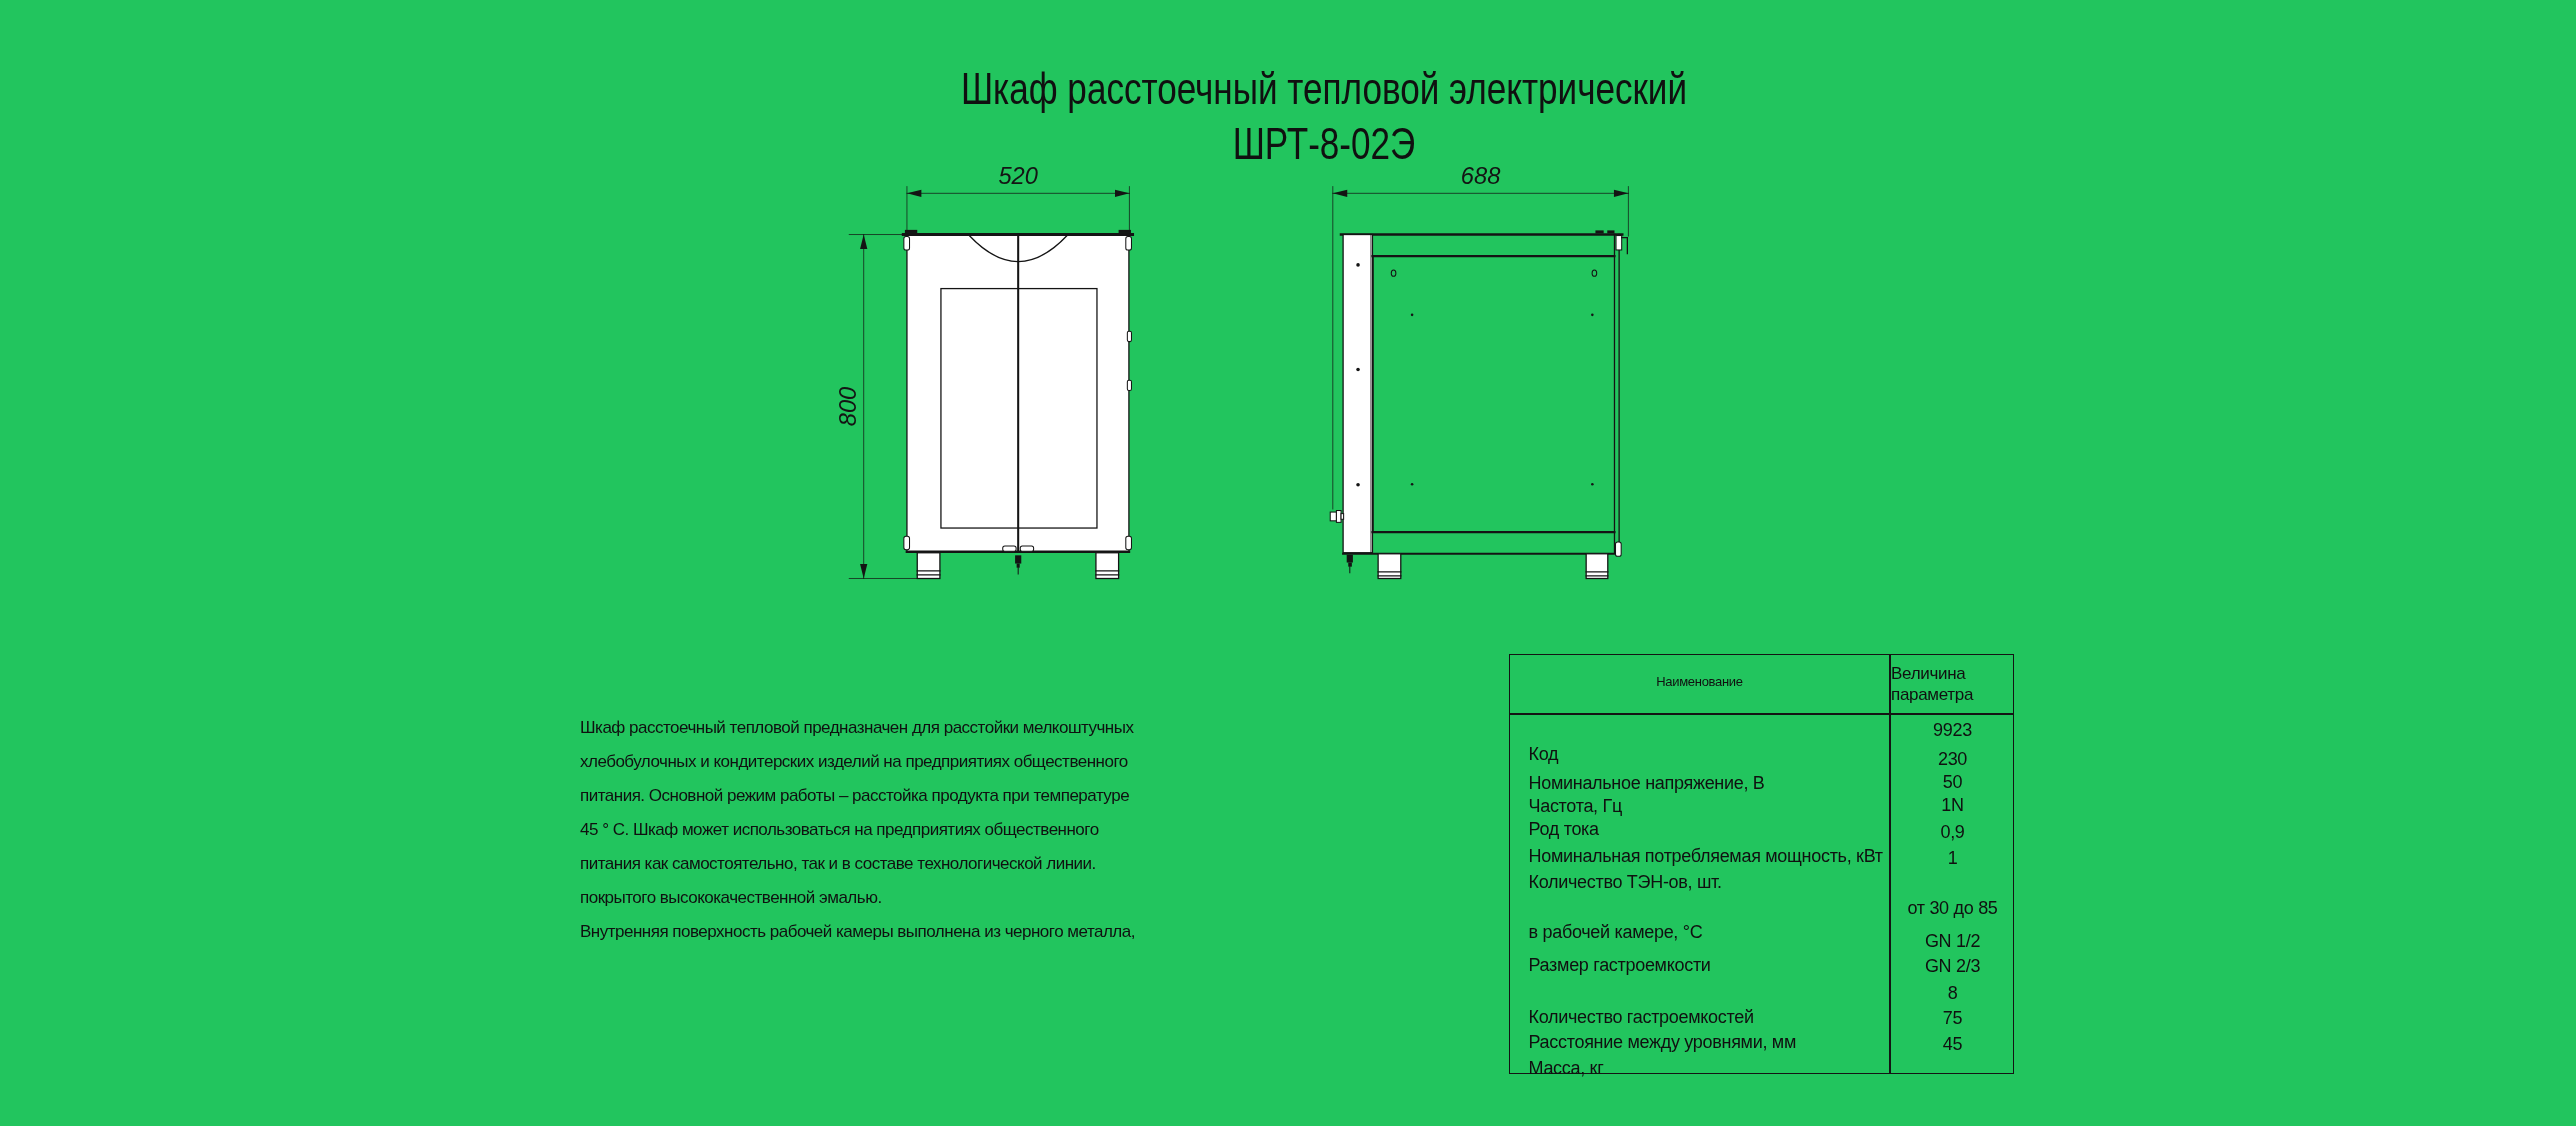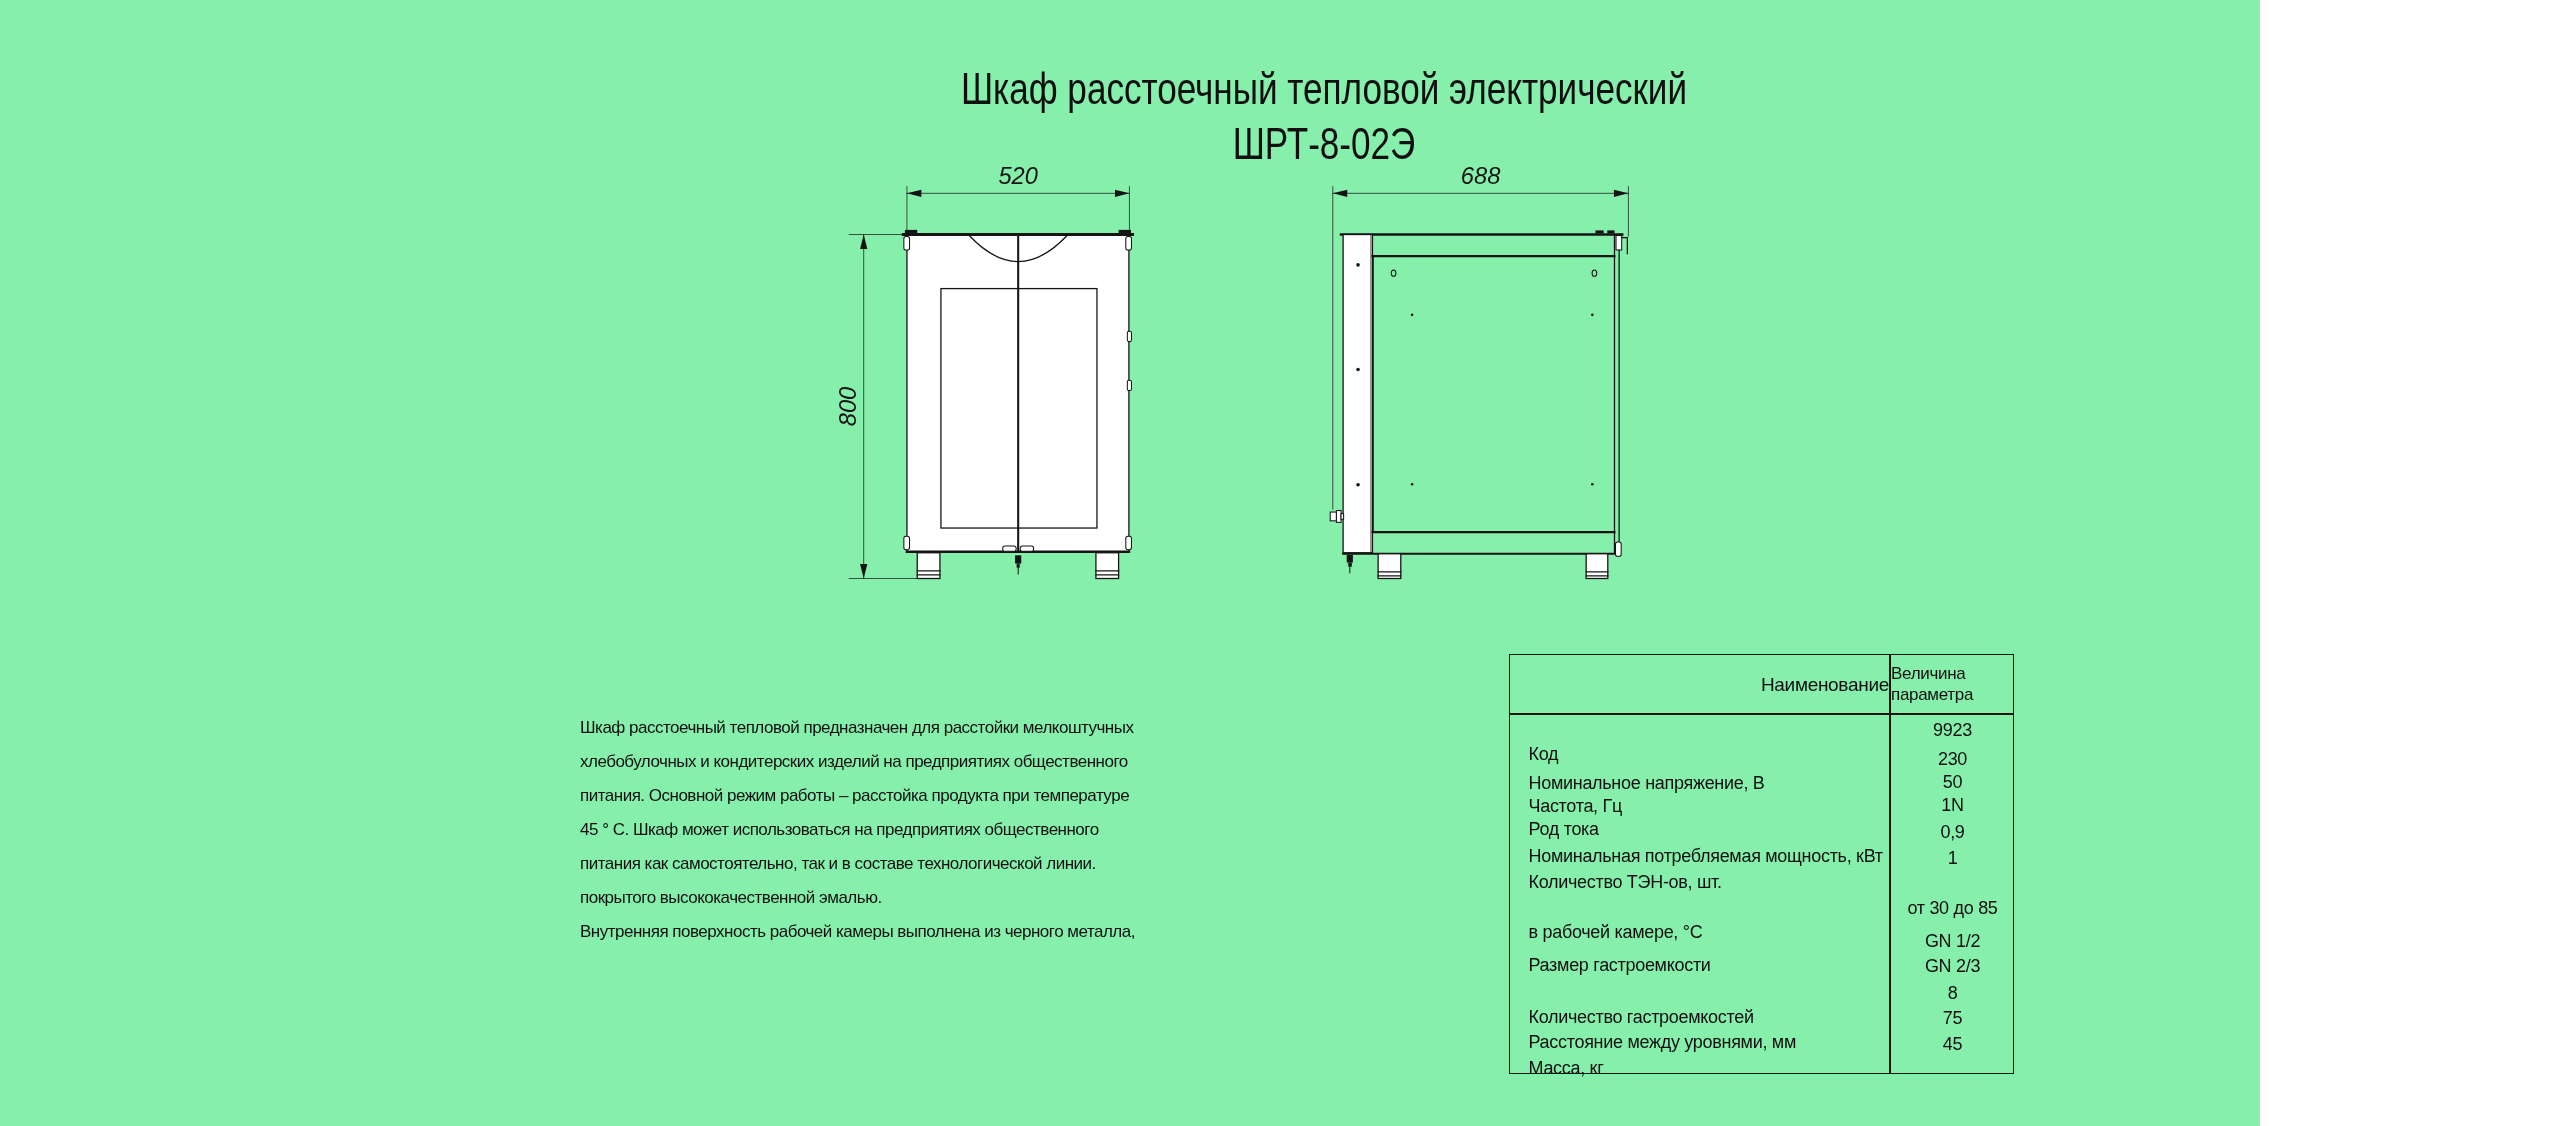--- a/index.html
+++ b/index.html
@@ -1,20 +1,20 @@
 <!DOCTYPE html>
 <html style="font-size:8.2px"><head>
 <meta charset="utf-8">
 <style>
   html, body { margin: 0; padding: 0; background: #ffffff; }
   .page {
     position: relative;
-    width: 2260px;
+    width: 2576px;
     height: 1126px;
-    background: #86efac;
+    background: #22c55e;
     font-family: "Liberation Sans", "DejaVu Sans", sans-serif;
     color: #141414;
     overflow: hidden;
   }
   
   .title-block {
     position: absolute;
     left: 809px; top: 61px; width: 1030px;
     text-align: center;
     font-size: 45px;
@@ -56,21 +56,21 @@
   .spec-col-divider {
     position: absolute; left: 379px; top: 0; bottom: 0; width: 1.5px;
     background: #141414;
   }
   .spec-header-divider {
     position: absolute; left: 0; right: 0; top: 58px; height: 1.5px;
     background: #141414;
   }
   .spec-header-name {
     position: absolute; left: 0; top: 18.5px; width: 379px;
-    text-align: right; font-size: 19px;
+    text-align: center; font-size: 13px;
   }
   .spec-header-value {
     position: absolute; left: 381px; top: 8.2px; width: 123px;
     text-align: left; font-size: 17px; line-height: 21px;
   }
   .trow { position: absolute; left: 0; width: 100%; height: 24px; }
   .tn { position: absolute; left: 18.5px; white-space: nowrap; margin-top: 24px; }
   .tv { position: absolute; left: 381px; width: 123px; text-align: center; }
 </style>
 </head>

